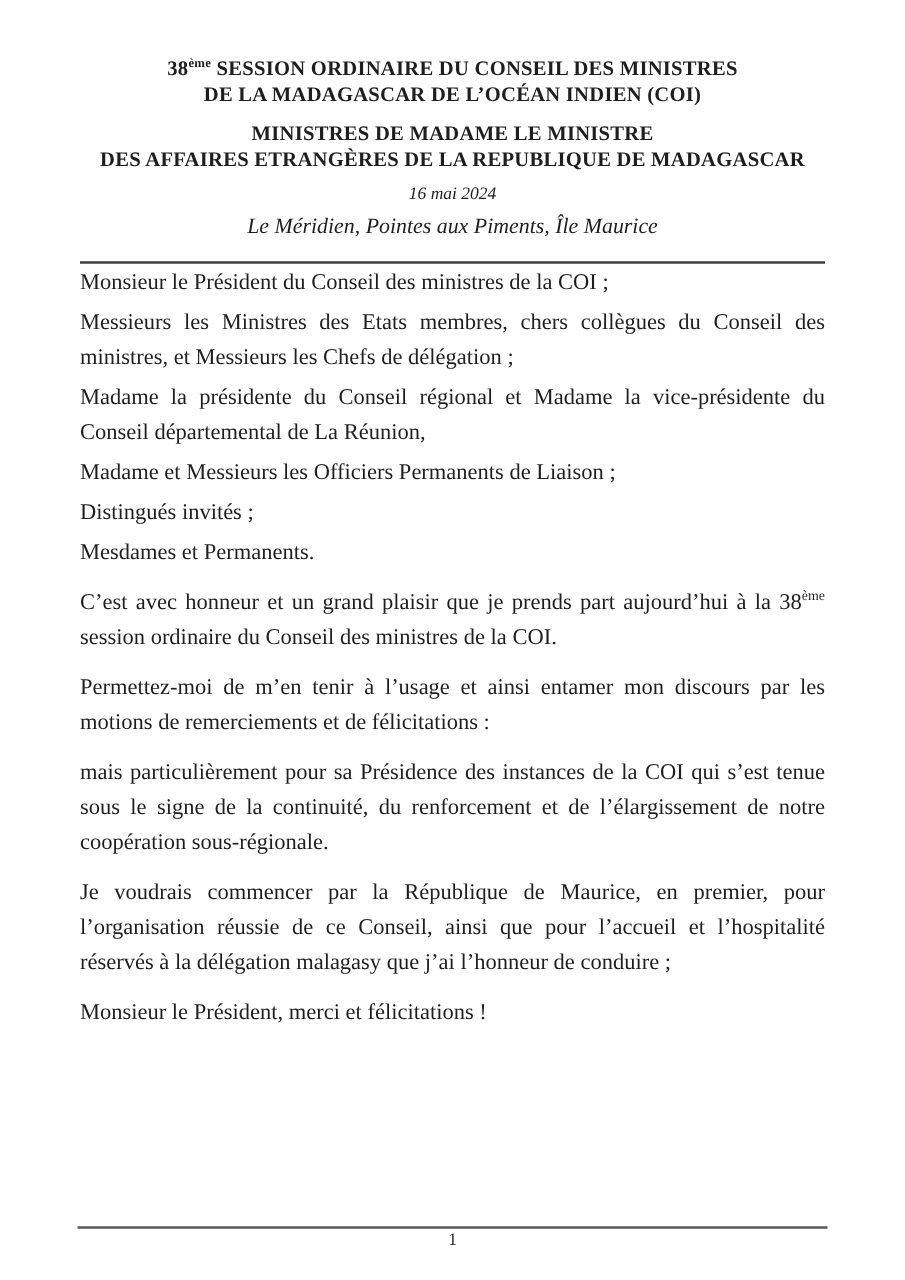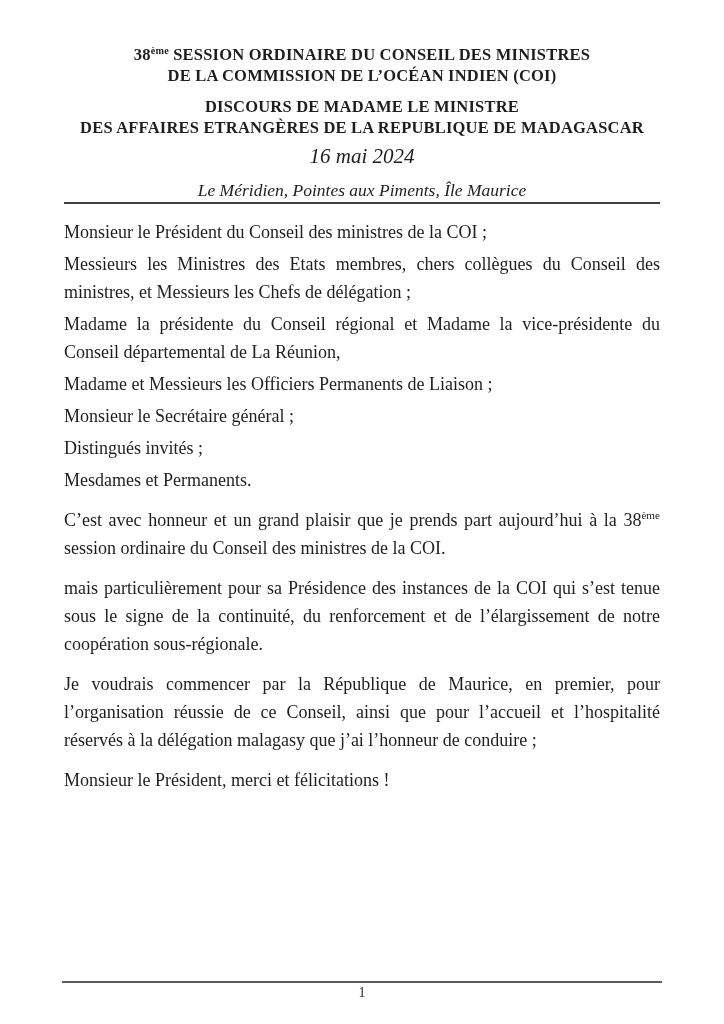--- a/index.html
+++ b/index.html
@@ -20,39 +20,39 @@
   .doc-header { text-align: center; }
   .title-line {
     font-weight: bold;
     font-size: 16.5px;
     line-height: 21px;
     letter-spacing: 0.2px;
   }
   .subtitle-group { margin-top: 10px; }
   .date-line {
     font-style: italic;
-    font-size: 21px;
+    font-size: 14px;
     line-height: 20px;
     margin-top: 8px;
   }
   .venue-line {
     font-style: italic;
     font-size: 17.5px;
     line-height: 17px;
-    margin-top: 16px;
-    padding-bottom: 3px;
+    margin-top: 6px;
+    padding-bottom: 20px;
   }
   .rule { height: 0; border-top: 2px solid #3f3f3f; }
   sup.ord {
     font-size: 0.62em;
     vertical-align: super;
     line-height: 0;
   }
   
-  .doc-body { margin-top: 14px; }
+  .doc-body { }
   .doc-body p {
     margin: 0 0 4px 0;
     font-size: 18px;
     line-height: 28px;
     text-align: justify;
   }
   .main-block { margin-top: 12px; }
   .main-block p { margin: 0 0 12px 0; }
   
   .page-footer {
@@ -69,46 +69,46 @@
     color: #2a2a2a;
   }
 </style>
 </head>
 <body>
 
 <div class="page">
 
   <header class="doc-header">
     <div class="title-line"><span>38</span><sup class="ord">ème</sup><span> SESSION ORDINAIRE DU CONSEIL DES MINISTRES</span></div>
-    <div class="title-line">DE LA COMMISSION DE L’OCÉAN INDIEN (COI)</div>
+    <div class="title-line">DE LA MADAGASCAR DE L’OCÉAN INDIEN (COI)</div>
 
     <div class="subtitle-group">
-      <div class="title-line">DISCOURS DE MADAME LE MINISTRE</div>
+      <div class="title-line">MINISTRES DE MADAME LE MINISTRE</div>
       <div class="title-line">DES AFFAIRES ETRANGÈRES DE LA REPUBLIQUE DE MADAGASCAR</div>
     </div>
 
     <div class="date-line">16 mai 2024</div>
     <div class="venue-line">Le Méridien, Pointes aux Piments, Île Maurice</div>
     <div class="rule"></div>
   </header>
 
   <main class="doc-body">
 
     <section>
       <p>Monsieur le Président du Conseil des ministres de la COI&nbsp;;</p>
       <p>Messieurs les Ministres des Etats membres, chers collègues du Conseil des ministres, et Messieurs les Chefs de délégation&nbsp;;</p>
       <p>Madame la présidente du Conseil régional et Madame la vice-présidente du Conseil départemental de La Réunion,</p>
       <p>Madame et Messieurs les Officiers Permanents de Liaison&nbsp;;</p>
-      <p>Monsieur le Secrétaire général&nbsp;;</p>
       <p>Distingués invités&nbsp;;</p>
       <p>Mesdames et Permanents.</p>
     </section>
 
     <section class="main-block">
       <p><span>C’est avec honneur et un grand plaisir que je prends part aujourd’hui à la 38</span><sup class="ord">ème</sup><span> session ordinaire du Conseil des ministres de la COI.</span></p>
+      <p>Permettez-moi de m’en tenir à l’usage et ainsi entamer mon discours par les motions de remerciements et de félicitations&nbsp;:</p>
       <p>mais particulièrement pour sa Présidence des instances de la COI qui s’est tenue sous le signe de la continuité, du renforcement et de l’élargissement de notre coopération sous-régionale.</p>
       <p>Je voudrais commencer par la République de Maurice, en premier, pour l’organisation réussie de ce Conseil, ainsi que pour l’accueil et l’hospitalité réservés à la délégation malagasy que j’ai l’honneur de conduire&nbsp;;</p>
       <p>Monsieur le Président, merci et félicitations&nbsp;!</p>
     </section>
 
   </main>
 
   <footer class="page-footer">
     <div class="rule"></div>
     <div class="page-number">1</div>

